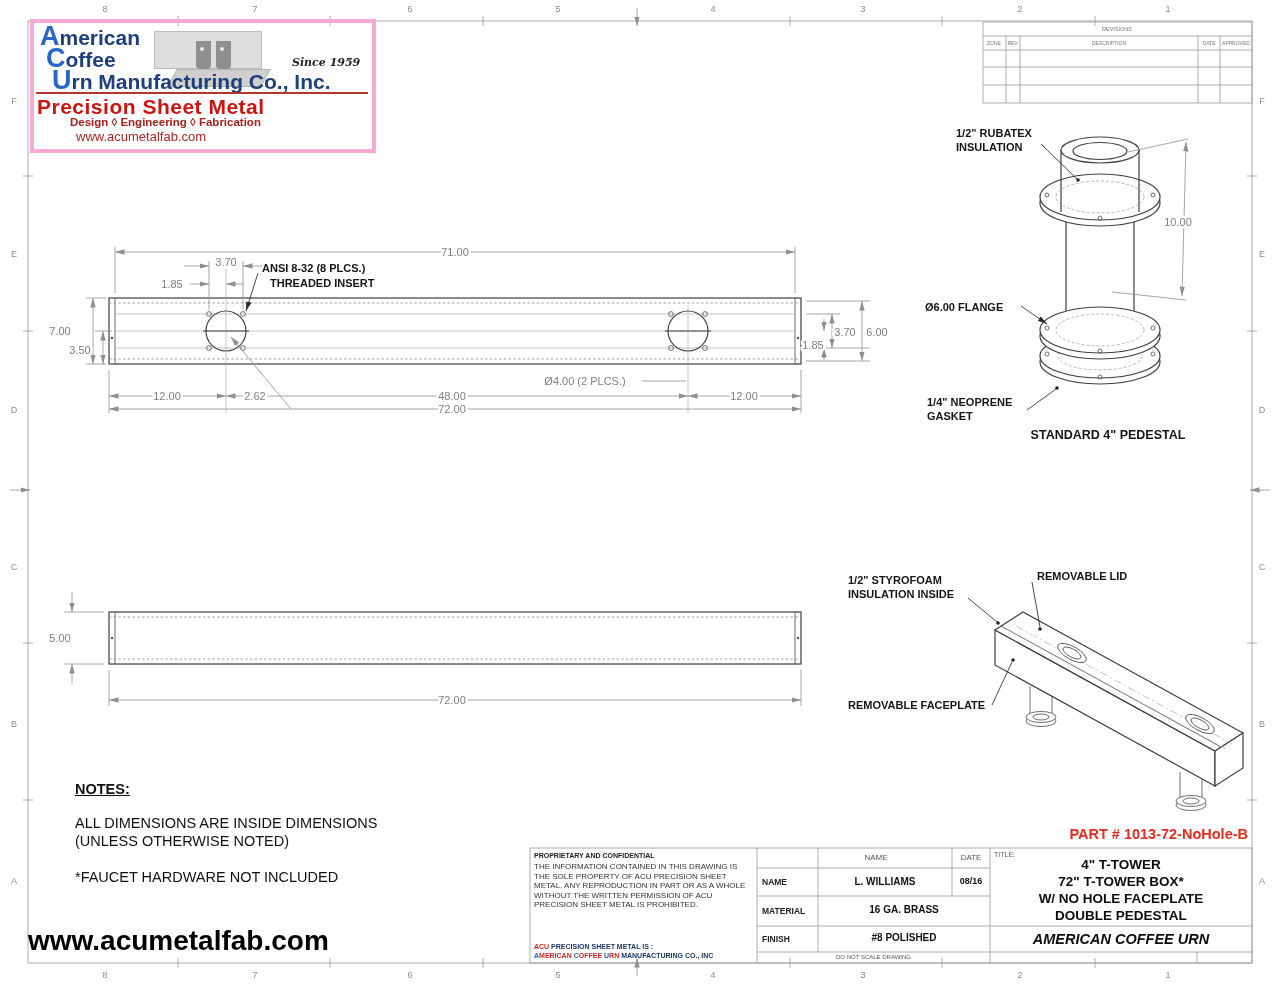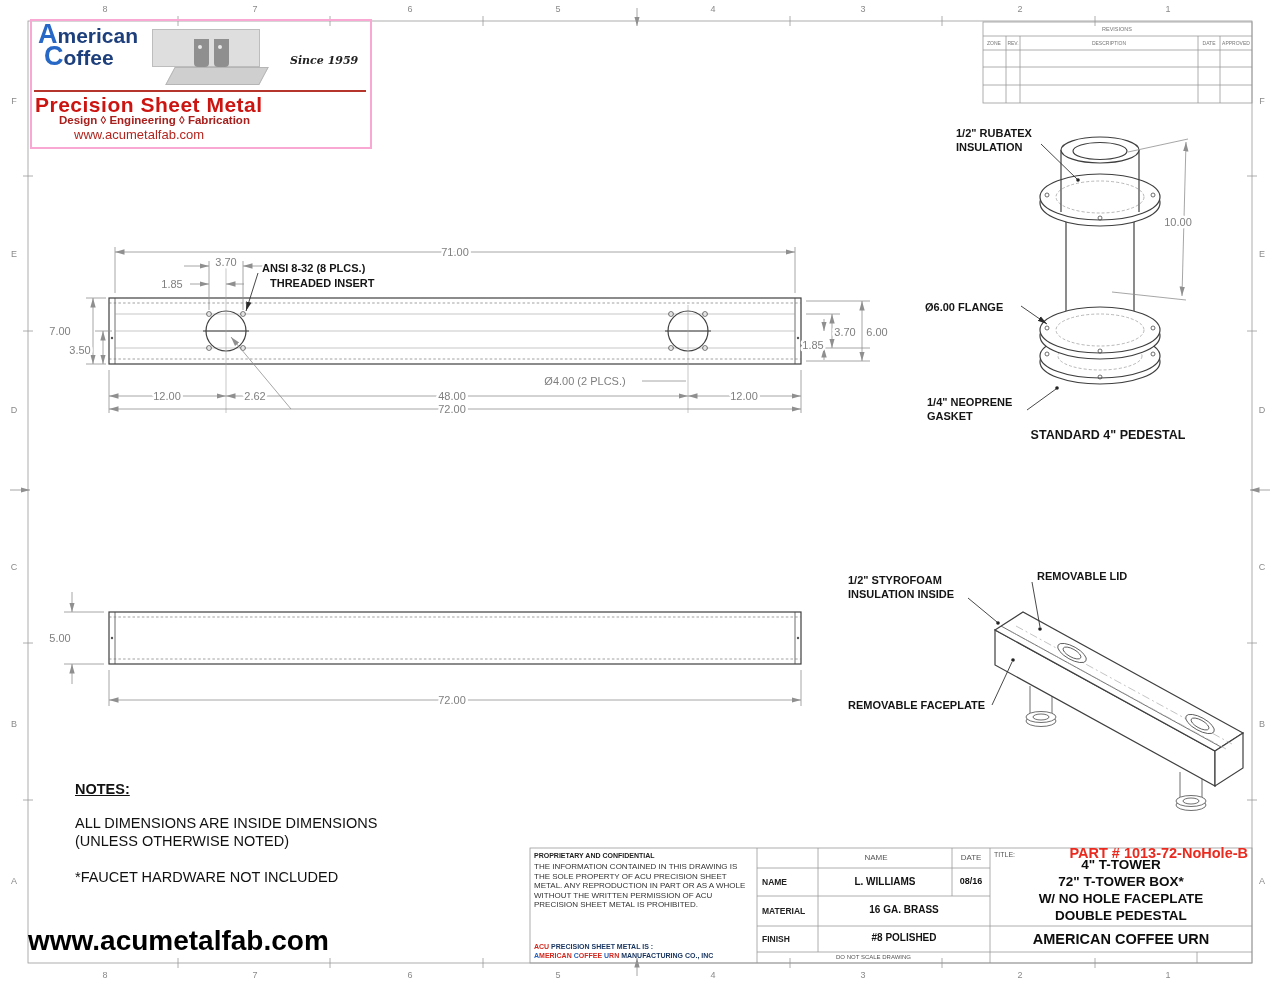--- a/index.html
+++ b/index.html
@@ -47,21 +47,21 @@
   
   .tb-ph{font-size:7px;font-weight:bold;color:#222;}
   .tb-pb{font-size:8px;color:#333;line-height:9.6px;}
   .tb-acu{font-size:7px;font-weight:bold;white-space:nowrap;}
   .c-red{color:#d3281e;} .c-blue{color:#2563c0;} .c-navy{color:#16335f;}
   .tb-hdr{font-size:8px;color:#555;text-align:center;}
   .tb-lab{font-size:8.5px;font-weight:bold;color:#222;}
   .tb-val{font-size:10px;font-weight:bold;color:#111;text-align:center;}
   .tb-title-label{font-size:7px;color:#555;}
   .tb-title{font-size:13.5px;font-weight:bold;color:#0d0d0d;text-align:center;line-height:17px;}
-  .tb-co{font-size:14.5px;font-weight:bold;color:#0d0d0d;text-align:center;}
+  .tb-co{font-size:14.5px;font-weight:bold;color:#0d0d0d;text-align:center;font-style:italic;}
   .tb-dns{font-size:6px;color:#555;text-align:center;}
 </style>
 </head>
 <body>
 
 <div class="sheet">
 
 <svg class="overlay" width="1280" height="989" viewBox="0 0 1280 989">
   <defs>
     <marker id="ar" orient="auto" markerUnits="userSpaceOnUse" markerWidth="12" markerHeight="8" refX="9.5" refY="3.5">
@@ -358,48 +358,49 @@
     <line x1="952" y1="848" x2="952" y2="896" class="grid"></line>
     <line x1="990" y1="848" x2="990" y2="963" class="grid"></line>
     <line x1="757" y1="868" x2="990" y2="868" class="grid"></line>
     <line x1="757" y1="896" x2="990" y2="896" class="grid"></line>
     <line x1="757" y1="926" x2="1252" y2="926" class="grid"></line>
     <line x1="757" y1="952" x2="1252" y2="952" class="grid"></line>
     <line x1="1197" y1="952" x2="1197" y2="963" class="grid"></line>
   </g>
 </svg>
 
-<div class="abs" style="left:30px;top:19px;width:338px;height:126px;border:2px solid #f9a8d4;">
+<div class="abs" style="left:30px;top:19px;width:338px;height:126px;border:4px solid #f9a8d4;">
 
   <div class="abs" style="left:110px;top:4px;width:130px;height:70px;">
     <div class="abs" style="left:10px;top:4px;width:106px;height:36px;background:#dedede;border:1px solid #bdbdbd;"></div>
     <div class="abs" style="left:52px;top:14px;width:15px;height:28px;background:#8f8f8f;border-radius:0 0 4px 4px;"></div>
     <div class="abs" style="left:72px;top:14px;width:15px;height:28px;background:#8f8f8f;border-radius:0 0 4px 4px;"></div>
     <div class="abs" style="left:56px;top:20px;width:4px;height:4px;background:#e8e8e8;border-radius:50%;"></div>
     <div class="abs" style="left:76px;top:20px;width:4px;height:4px;background:#e8e8e8;border-radius:50%;"></div>
     <div class="abs" style="left:28px;top:42px;width:92px;height:16px;background:#cfcfcf;border:1px solid #b5b5b5;transform:skewX(-28deg);"></div>
   </div>
   <div class="abs lg-line" style="left:6px;top:2px;"><span class="lg-i">A</span><span class="lg-r">merican</span></div>
   <div class="abs lg-line" style="left:12px;top:24px;"><span class="lg-i">C</span><span class="lg-r">offee</span></div>
+  <div class="abs lg-line" style="left:18px;top:46px;"><span class="lg-i">U</span><span class="lg-r">rn Manufacturing Co., Inc.</span></div>
   <div class="abs lg-since" style="left:258px;top:33px;">Since 1959</div>
   <div class="abs" style="left:2px;top:69px;width:332px;height:2px;background:#b5342c;"></div>
   <div class="abs lg-tag" style="left:3px;top:72px;">Precision Sheet Metal</div>
-  <div class="abs lg-srv" style="left:27px;top:93px;">Design   ◊   Engineering   ◊   Fabrication</div>
+  <div class="abs lg-srv" style="left:36px;top:93px;">Design   ◊   Engineering   ◊   Fabrication</div>
   <div class="abs lg-web" style="left:42px;top:106px;">www.acumetalfab.com</div>
 </div>
 
 
 <div>
   <div class="abs note-h" style="left:75px;top:781px;">NOTES:</div>
   <div class="abs note-l" style="left:75px;top:815px;">ALL DIMENSIONS ARE INSIDE DIMENSIONS</div>
   <div class="abs note-l" style="left:75px;top:833px;">(UNLESS OTHERWISE NOTED)</div>
   <div class="abs note-l" style="left:75px;top:869px;">*FAUCET HARDWARE NOT INCLUDED</div>
 </div>
 
-<div class="abs partnum" style="left:930px;top:826px;width:318px;margin-top:19px;">PART # 1013-72-NoHole-B</div>
+<div class="abs partnum" style="left:930px;top:826px;width:318px;">PART # 1013-72-NoHole-B</div>
 
 <div>
   <div class="abs tb-ph" style="left:534px;top:852px;width:218px;">PROPRIETARY AND CONFIDENTIAL</div>
   <div class="abs tb-pb" style="left:534px;top:862px;width:218px;">THE INFORMATION CONTAINED IN THIS DRAWING IS THE SOLE PROPERTY OF ACU PRECISION SHEET METAL.  ANY REPRODUCTION IN PART OR AS A WHOLE WITHOUT THE WRITTEN PERMISSION OF ACU PRECISION SHEET METAL IS PROHIBITED.</div>
   <div class="abs tb-acu" style="left:534px;top:943px;"><span class="c-red">ACU</span><span class="c-navy"> PRECISION SHEET METAL IS :</span></div>
   <div class="abs tb-acu" style="left:534px;top:952px;"><span class="c-blue">A</span><span class="c-red">MERICAN </span><span class="c-blue">C</span><span class="c-red">OFFEE </span><span class="c-blue">U</span><span class="c-red">RN</span><span class="c-navy"> MANUFACTURING CO., INC</span></div>
 
   <div class="abs tb-hdr" style="left:818px;top:853px;width:116px;">NAME</div>
   <div class="abs tb-hdr" style="left:952px;top:853px;width:38px;">DATE</div>
   <div class="abs tb-lab" style="left:762px;top:877px;">NAME</div>

